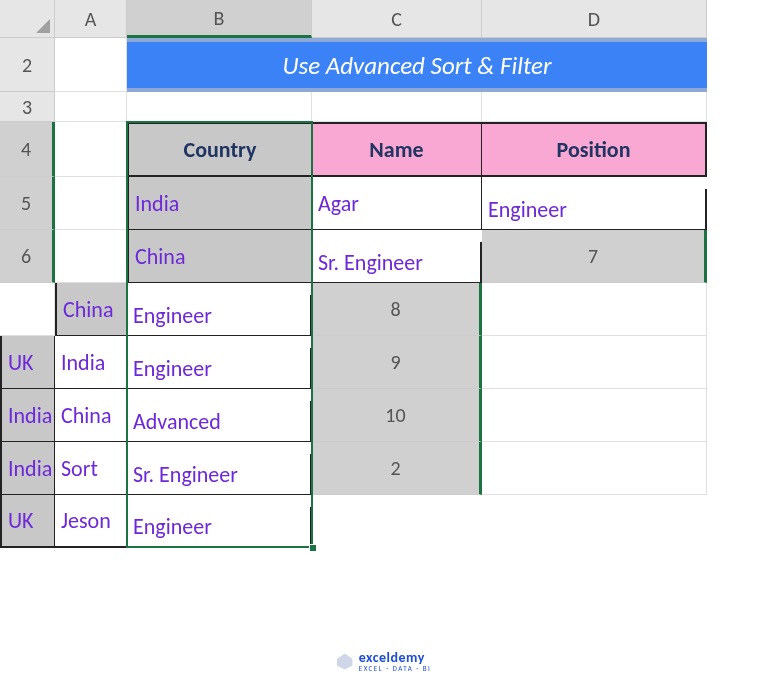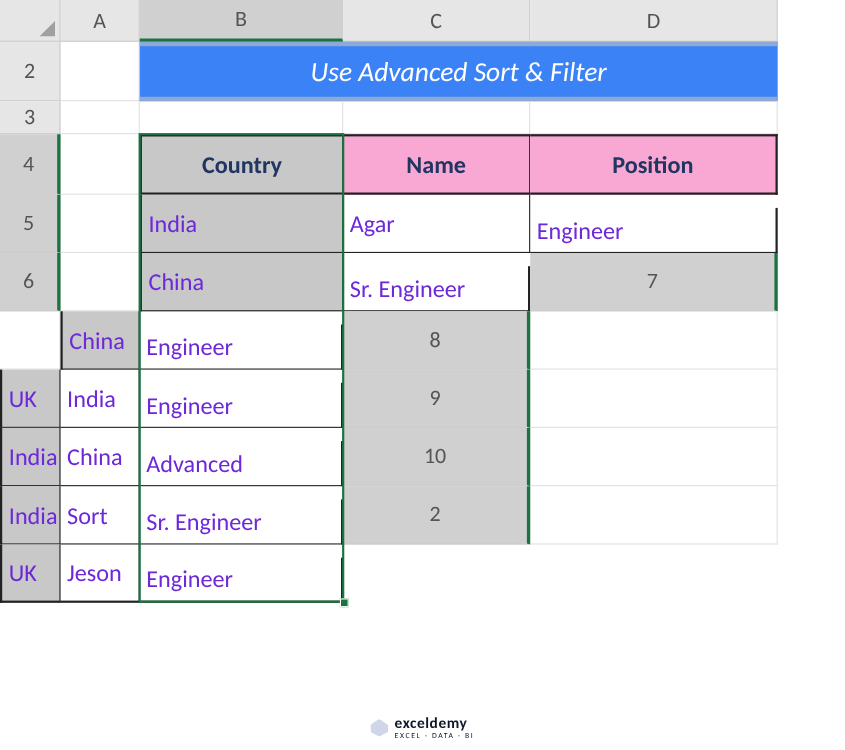--- a/index.html
+++ b/index.html
@@ -136,21 +136,21 @@
       z-index: 6;
     }
     .watermark {
       position: absolute;
       bottom: 10px;
       left: 50%;
       transform: translateX(-50%);
       display: flex;
       align-items: center;
       gap: 6px;
-      color: #0f172a;
+      color: #1d4ed8;
       font-size: 14px;
     }
     .watermark-icon {
       width: 16px;
       height: 16px;
       background: #cfd6e8;
       clip-path: polygon(50% 0%, 100% 35%, 100% 75%, 50% 100%, 0% 75%, 0% 35%);
     }
     .watermark-text {
       display: flex;

